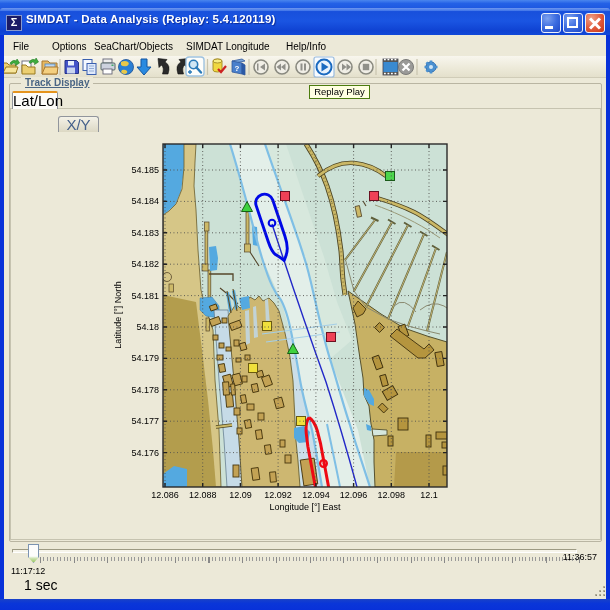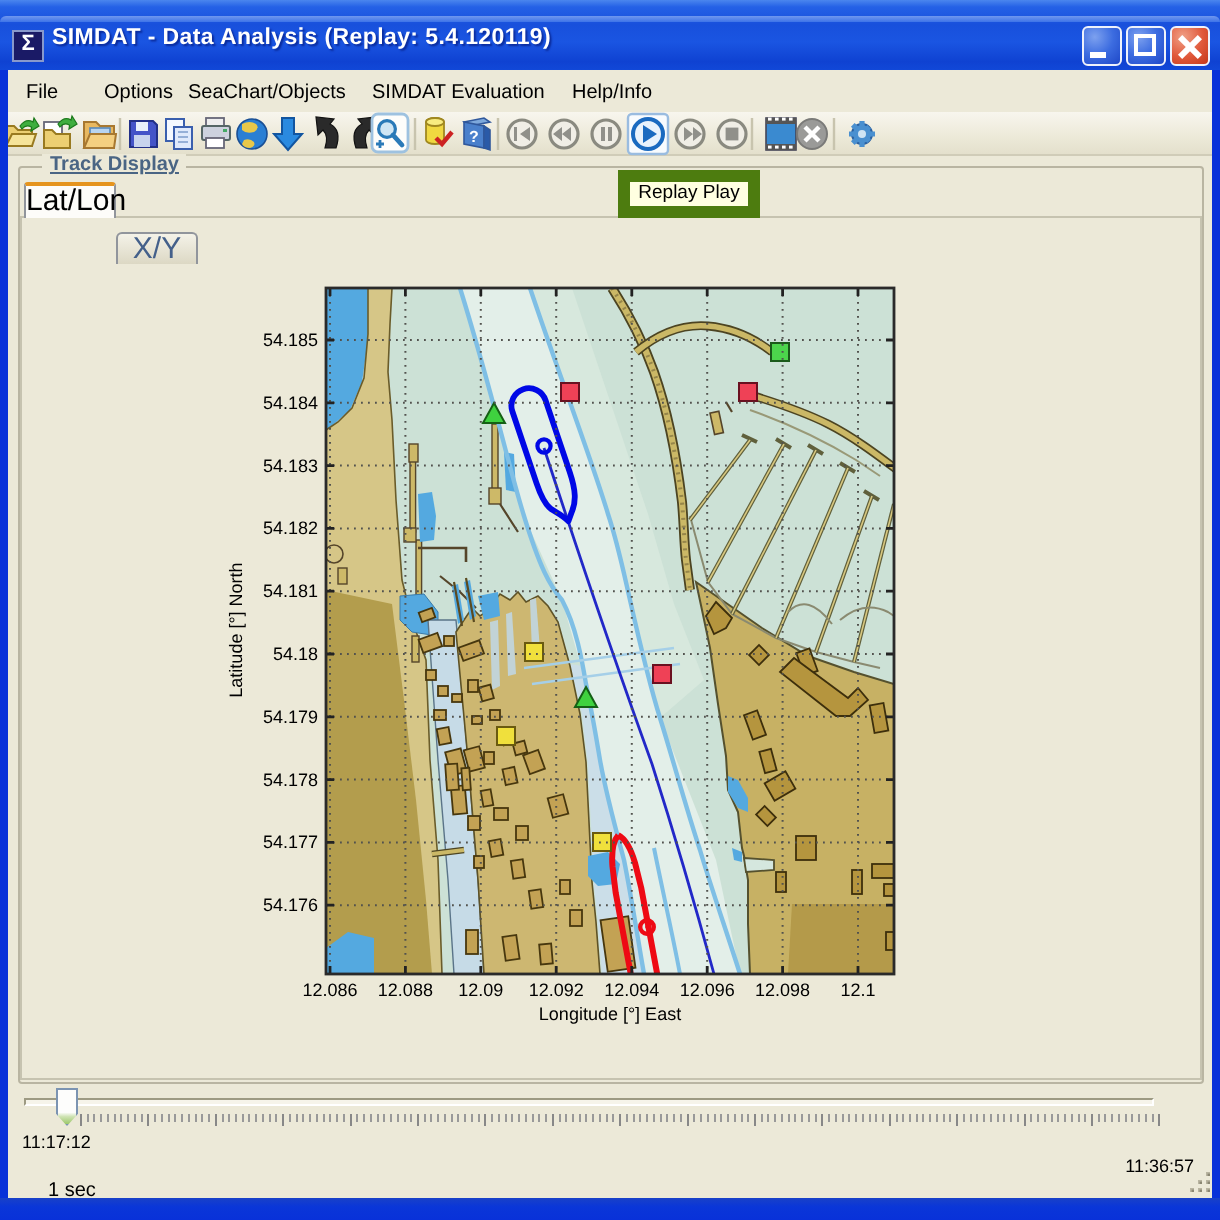--- a/index.html
+++ b/index.html
@@ -32,31 +32,31 @@
 #grouplabel{position:absolute;left:11px;top:-7px;background:#ece9d8;padding:0 4px;
  font-size:10px;font-weight:bold;color:#4a6584;text-decoration:underline;}
 .tab{position:absolute;box-sizing:border-box;font-size:15px;text-align:center;}
 #tab1{left:8px;top:56px;width:46px;height:18px;background:#fdfcf9;z-index:3;
  border:1px solid #91959c;border-bottom:none;border-top:2.5px solid #e5941e;border-radius:2px 2px 0 0;
  color:#000;line-height:15px;}
 #tab2{left:54px;top:58px;width:41px;height:16px;background:linear-gradient(#f4f2e8,#dcd8c4);
  border:1px solid #91959c;border-bottom:none;border-radius:3px 3px 0 0;color:#44608a;line-height:15px;z-index:2;margin-top:23px;}
 #tabpanel{position:absolute;left:6px;top:73px;width:589px;height:430px;border:1px solid #c6c3b0;background:#ece9d8;}
 #tooltip{position:absolute;left:305px;top:50px;width:59px;height:12px;background:#ffffe1;
- border:6px solid #4d7c0f;font-size:9.5px;line-height:12px;text-align:center;z-index:9;}
+ border:1px solid #4d7c0f;font-size:9.5px;line-height:12px;text-align:center;z-index:9;}
 #slider{position:absolute;left:0;top:505px;width:602px;height:60px;}
 #groove{position:absolute;left:8px;top:9px;width:565px;height:4px;background:#f6f4ea;
  border:1px solid #9d9a83;border-bottom-color:#fff;border-right-color:#fff;box-sizing:border-box;}
 #thumb{position:absolute;left:24px;top:4px;width:11px;height:19px;
  background:linear-gradient(#fdfdfc 66%,#cfe3b4 78%,#9cc86a);border:1px solid #7c94b2;
  clip-path:polygon(0 0,100% 0,100% 68%,50% 100%,0 68%);box-sizing:border-box;}
 #times{font-size:9px;color:#000;}
 #t1{position:absolute;left:7px;top:26px;}
-#t2{position:absolute;right:9px;top:38px;margin-left:43px;}
-#t3{position:absolute;left:20px;top:50px;font-size:10px;}
+#t2{position:absolute;right:9px;top:12px;margin-left:43px;}
+#t3{position:absolute;left:20px;top:37px;font-size:14px;}
 #bottomborder{position:absolute;left:0;top:599px;width:610px;height:11px;
  background:linear-gradient(#1941c8,#0a36d8 40%,#0831d9);}
 #sideL{position:absolute;left:0;top:35px;width:4px;height:564px;background:#0831d9;}
 #sideR{position:absolute;left:606px;top:35px;width:4px;height:564px;background:#0831d9;}
 svg text{font-family:"Liberation Sans",sans-serif;}
 </style>
 </head>
 <body>
 <div id="win">
  <div id="titlebar">
@@ -72,21 +72,21 @@
     </div>
  <div id="btnclose" class="tbtn">
       <div class="g1"></div>
       <div class="g2"></div>
     </div>
  <div id="content">
   <div id="menubar">
    <span style="left:9px">File</span>
    <span style="left:48px">Options</span>
    <span style="left:90px">SeaChart/Objects</span>
-   <span style="left:182px">SIMDAT Evaluation</span>
+   <span style="left:182px">SIMDAT Longitude</span>
    <span style="left:282px">Help/Info</span>
   </div>
   <div id="toolbar"></div>
   <svg id="tbicons" style="position:absolute;left:0px;top:20px" width="602" height="24" viewBox="4 54 602 24">
 <g>
 
 <g stroke="#c8c4ae" stroke-width="1.2">
 <path d="M60,58 V74 M207.5,58 V74 M249,58 V74 M376,58 V74 M417,58 V74"></path>
 </g>
 

